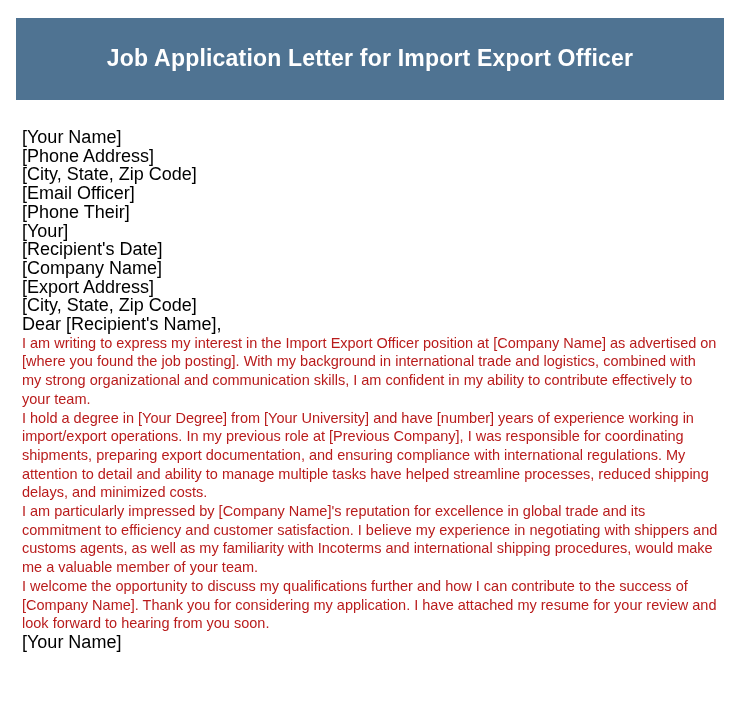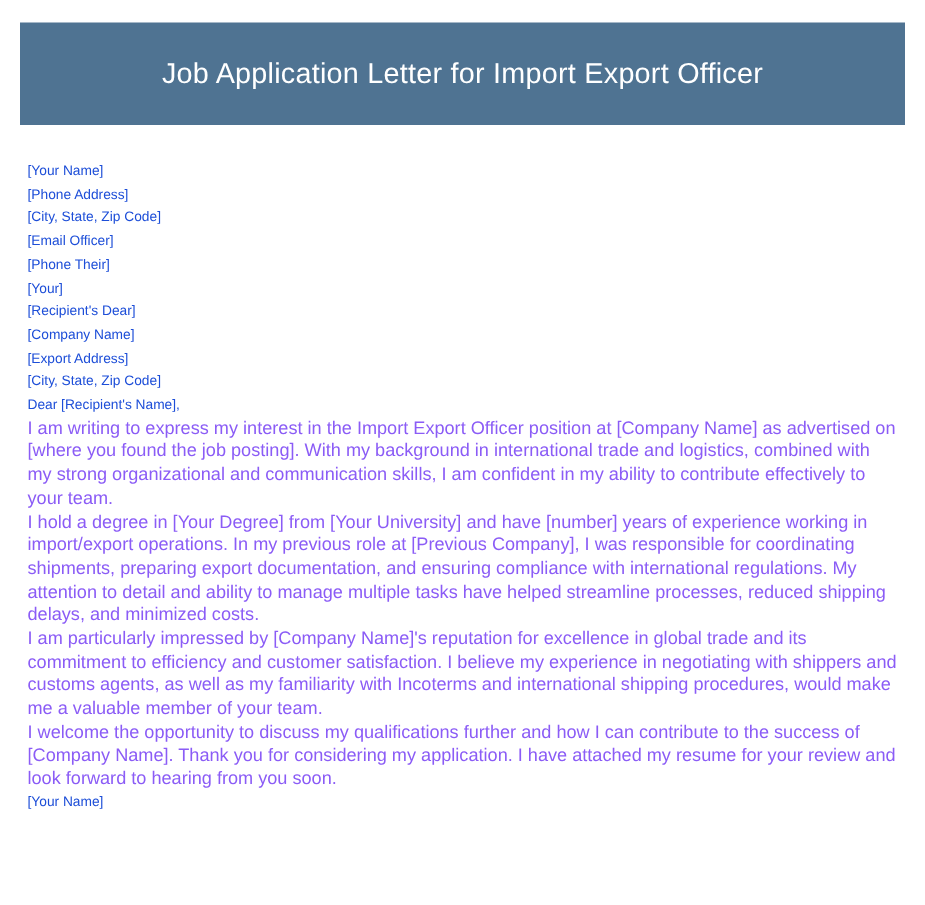--- a/index.html
+++ b/index.html
@@ -26,38 +26,38 @@
     height: 82px;
     display: flex;
     align-items: center;
     justify-content: center;
     box-sizing: border-box;
     padding: 0 20px;
   }
   .doc-title {
     color: #ffffff;
     font-size: 23px;
-    font-weight: normal;
+    font-weight: bold;
     letter-spacing: 0.2px;
     text-align: center;
     line-height: 1.2;
   }
   .doc-body {
     padding: 28px 6px 0 6px;
   }
   .line {
-    font-size: 11px;
+    font-size: 18px;
     line-height: 18.7px;
-    color: #1d4ed8;
+    color: #000000;
     margin: 0;
   }
   .para {
     font-size: 14.5px;
     line-height: 18.7px;
-    color: #8b5cf6;
+    color: #b91c1c;
     margin: 0;
     text-align: left;
   }
 </style>
 </head>
 <body>
 
 <div class="page">
 
   <div class="doc-header">
@@ -69,21 +69,21 @@
     <div>
       <p class="line">[Your Name]</p>
       <p class="line">[Phone Address]</p>
       <p class="line">[City, State, Zip Code]</p>
       <p class="line">[Email Officer]</p>
       <p class="line">[Phone Their]</p>
       <p class="line">[Your]</p>
     </div>
 
     <div>
-      <p class="line">[Recipient's Dear]</p>
+      <p class="line">[Recipient's Date]</p>
       <p class="line">[Company Name]</p>
       <p class="line">[Export Address]</p>
       <p class="line">[City, State, Zip Code]</p>
     </div>
 
     <p class="line">Dear [Recipient's Name],</p>
 
     <p class="para">I am writing to express my interest in the Import Export Officer position at [Company Name] as advertised on [where you found the job posting]. With my background in international trade and logistics, combined with my strong organizational and communication skills, I am confident in my ability to contribute effectively to your team.</p>
     <p class="para">I hold a degree in [Your Degree] from [Your University] and have [number] years of experience working in import/export operations. In my previous role at [Previous Company], I was responsible for coordinating shipments, preparing export documentation, and ensuring compliance with international regulations. My attention to detail and ability to manage multiple tasks have helped streamline processes, reduced shipping delays, and minimized costs.</p>
     <p class="para">I am particularly impressed by [Company Name]'s reputation for excellence in global trade and its commitment to efficiency and customer satisfaction. I believe my experience in negotiating with shippers and customs agents, as well as my familiarity with Incoterms and international shipping procedures, would make me a valuable member of your team.</p>

